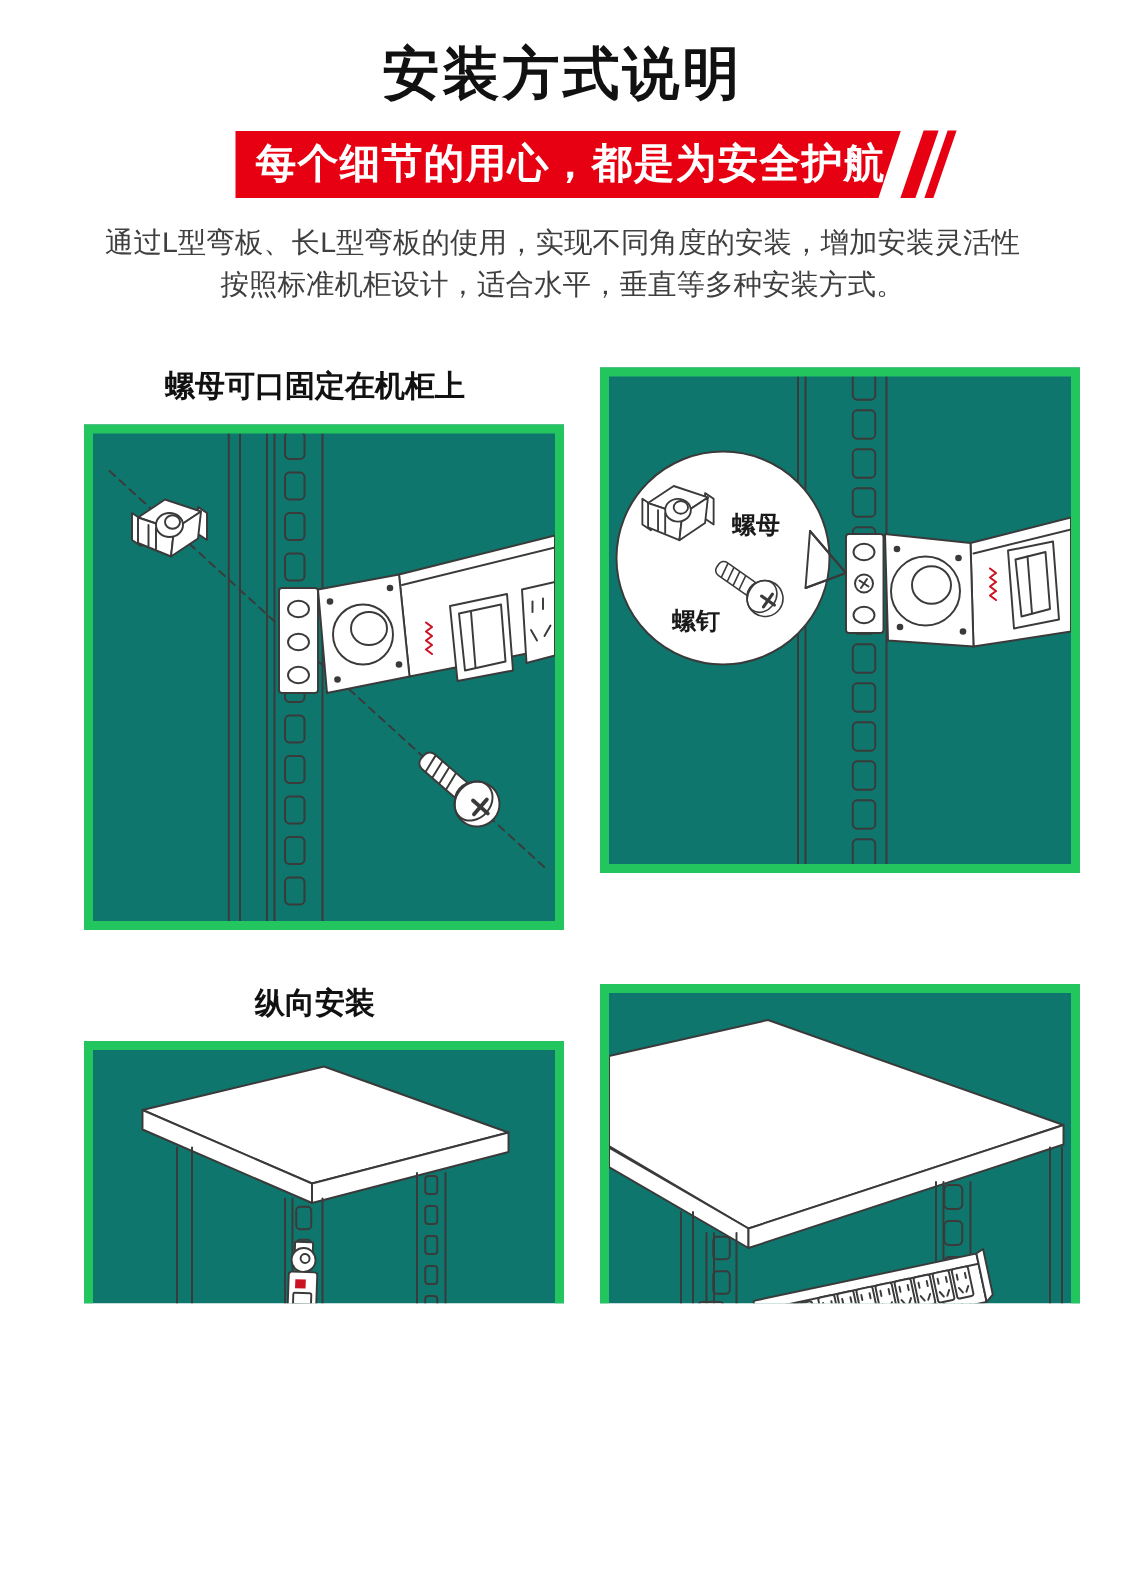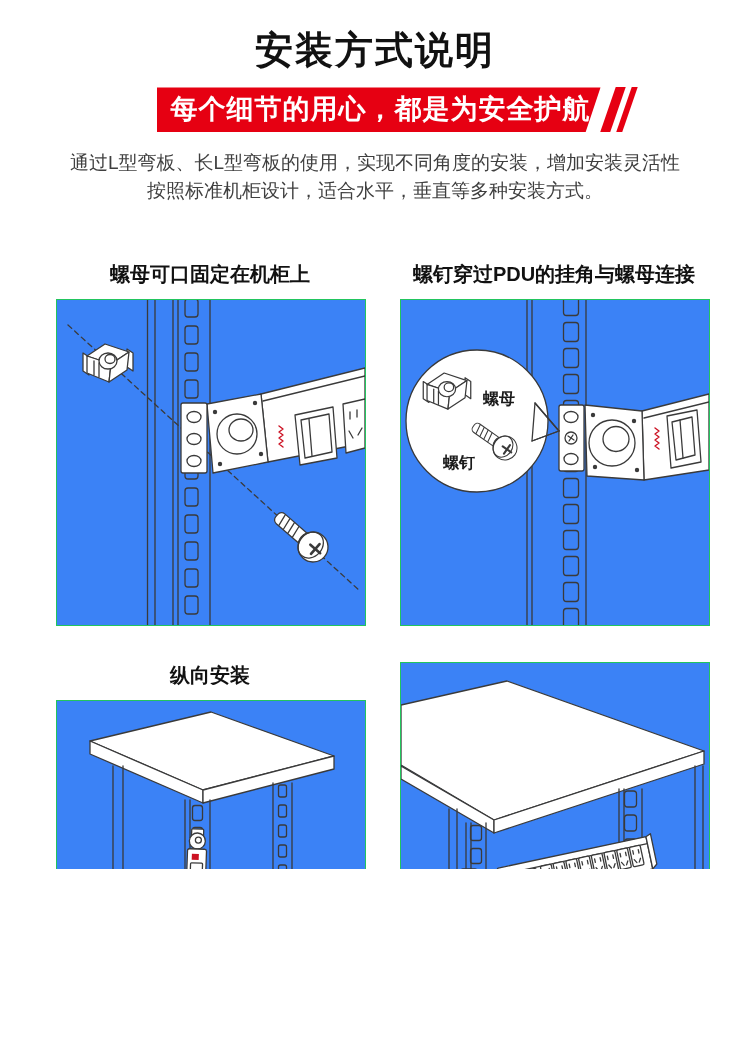--- a/index.html
+++ b/index.html
@@ -9,25 +9,25 @@
          color:#111;letter-spacing:2px;line-height:1.3;}
   .ribbon-wrap{display:flex;justify-content:center;align-items:stretch;margin-top:12px;height:45px;padding-left:36px;}
   .ribbon{background:#e60012;color:#fff;font-size:27px;font-weight:700;line-height:45px;
           padding:0 10px 0 14px;clip-path:polygon(0 0,100% 0,calc(100% - 15px) 100%,0 100%);
           letter-spacing:1px;white-space:nowrap;}
   .stripe{background:#e60012;height:45px;transform:skewX(-19deg);}
   .stripe.s1{width:10px;margin-left:7px;}
   .stripe.s2{width:6px;margin-left:6px;}
   .desc{margin-top:17px;text-align:center;color:#3f3f3f;font-size:19px;line-height:28px;}
   .figures{display:grid;grid-template-columns:308px 308px;column-gap:22px;row-gap:26px;
-           margin:56px 0 0 56px;gap:36px;}
+           margin:40px 0 0 56px;gap:36px;}
   figure{margin:0;}
   figcaption{text-align:center;font-size:20px;font-weight:700;color:#111;
              line-height:26px;margin-bottom:12px;}
-  .panel{width:308px;border:1px solid #22c55e;background:#3b82f6;overflow:hidden;}
+  .panel{width:308px;border:6px solid #22c55e;background:#0f766e;overflow:hidden;}
   .panel.top{height:325px;}
   .panel.bottom{height:329px;border-bottom-width:2px;}
   svg{display:block;}
   svg *{stroke:#3a3a3a;stroke-width:1.3;fill:none;stroke-linecap:round;stroke-linejoin:round;}
   svg .wf{fill:#ffffff;}
   svg .dot{fill:#3a3a3a;stroke:none;}
   svg .red{fill:#cc1122;stroke:none;}
   svg .redline{stroke:#cc1122;stroke-width:1.4;}
   svg .dash{stroke-dasharray:5 4;}
   svg .thick{stroke-width:2.6;}
@@ -136,21 +136,20 @@
             <circle class="wf" cx="0" cy="0" r="15"></circle>
             <ellipse cx="-3" cy="0" rx="11.5" ry="14"></ellipse>
             <line class="thick" x1="3" y1="-6.5" x2="3" y2="6.5"></line>
             <line class="thick" x1="-3.5" y1="0" x2="9.5" y2="0"></line>
           </g>
         </svg>
       </div>
     </figure>
 
     <figure>
-      <figcaption>螺钉穿过PDU的挂角与螺母连接</figcaption>
       <div class="panel top">
         <svg width="308" height="325" viewBox="0 0 308 325">
           <defs>
               <rect id="s2slot" x="-7.5" y="-9.5" width="15" height="19" rx="3"></rect>
             </defs>
           <g>
             <line x1="126" y1="0" x2="126" y2="325"></line>
               <line x1="131" y1="0" x2="131" y2="325"></line>
             <line x1="185" y1="0" x2="185" y2="325"></line>
             <use href="#s2slot" x="170" y="6"></use>

